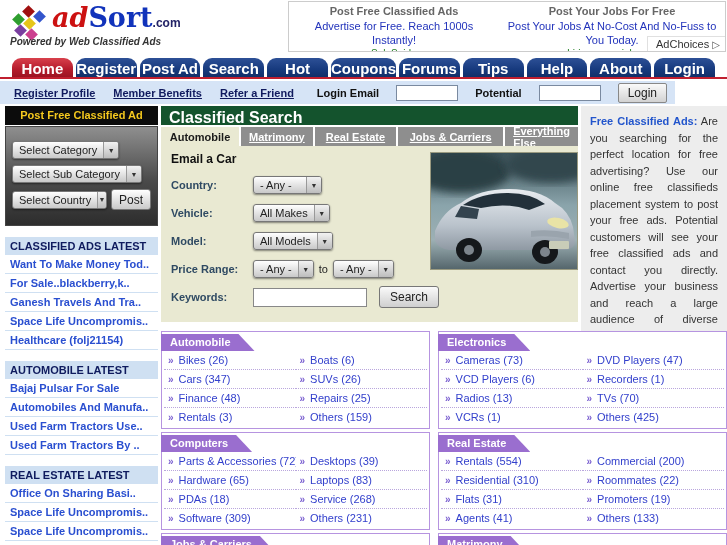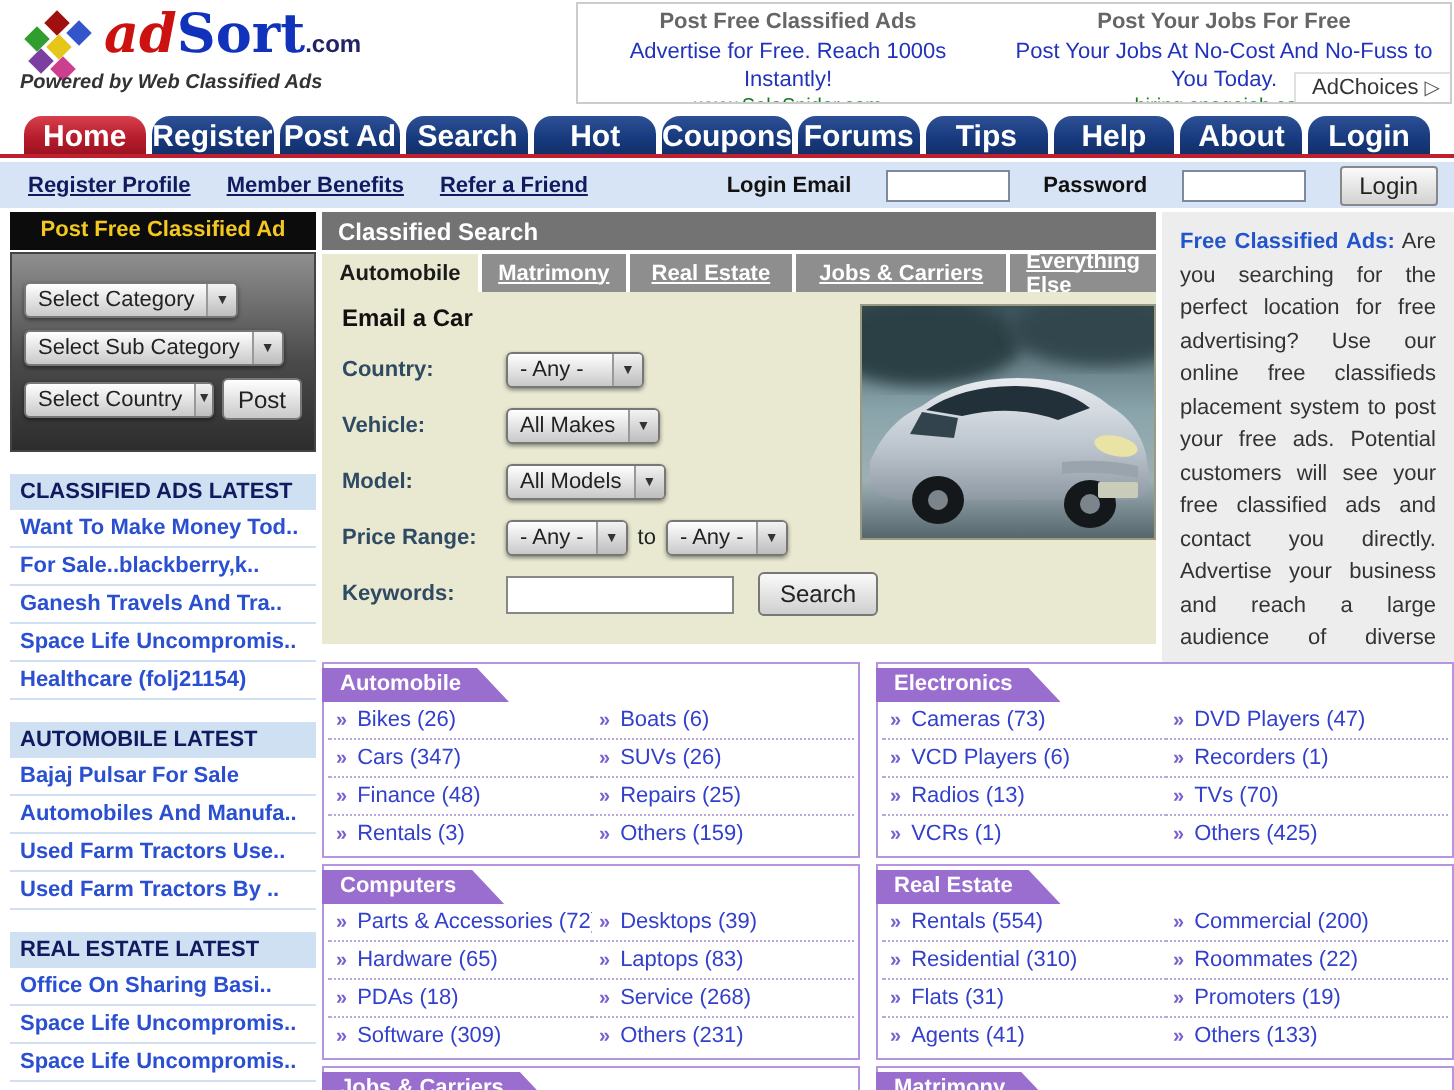--- a/index.html
+++ b/index.html
@@ -31,21 +31,21 @@
   .ad-url   { font-size:10px; color:#1a7a1a; line-height:13px; }
   .adchoices { position:absolute; right:0; bottom:0; background:#fff; border-left:1px solid #e0e0e0; border-top:1px solid #e0e0e0; padding:1px 5px 1px 8px; font-size:11px; color:#333; }
   .adchoices .tri { font-size:10px; color:#555; }
 
   
   .nav { position:absolute; left:0; top:56px; width:727px; height:23px; border-bottom:2px solid #c01f2f; display:flex; gap:3px; padding:0 12px; }
   .tab { flex:1; margin-top:2px; background:linear-gradient(#2d5096,#173a7e 60%,#122f68); border-radius:9px 9px 0 0; color:#fff; font-weight:bold; font-size:15px; text-align:center; line-height:21px; cursor:pointer; }
   .tab.active { background:linear-gradient(#d8404c,#b51b2b 60%,#9c1422); }
 
   
-  .loginband { position:absolute; left:0; top:81px; width:727px; height:23px; background:#d6e4f6; display:flex; align-items:center; font-size:11px; }
+  .loginband { position:absolute; left:0; top:81px; width:675px; height:23px; background:#d6e4f6; display:flex; align-items:center; font-size:11px; }
   .subnav { display:flex; gap:18px; margin-left:14px; }
   .subnav a { color:#101a5e; font-weight:bold; text-decoration:underline; cursor:pointer; }
   .loginctl { margin-left:auto; display:flex; align-items:center; gap:17px; padding-right:8px; }
   .loginctl label { font-weight:bold; color:#111; }
   .loginctl input { width:62px; height:16px; border:1px solid #7a8aa0; background:#fff; font-size:11px; }
   .loginbtn { height:20px; padding:0 9px; background:linear-gradient(#fafafa,#d2d2d2); border:1px solid #888; border-radius:2px; font-size:12px; color:#222; cursor:pointer; }
 
   
   .sidebar { position:absolute; left:5px; top:106px; width:153px; }
   .postbar { height:19px; background:#0c0c0c; color:#f4c81e; font-weight:bold; font-size:11px; text-align:center; line-height:19px; }
@@ -54,21 +54,21 @@
   .sel { display:inline-flex; height:18px; border:1px solid #777; border-radius:3px; overflow:hidden; background:linear-gradient(#ffffff,#c9c9c9); box-shadow:0 1px 2px rgba(0,0,0,.45); cursor:pointer; }
   .sel-t { padding:0 6px; font-size:11px; line-height:17px; color:#222; white-space:nowrap; }
   .sel-a { width:15px; border-left:1px solid #999; background:linear-gradient(#f2f2f2,#bdbdbd); display:flex; align-items:center; justify-content:center; font-size:7px; color:#333; }
   .postbtn { height:21px; padding:0 7px; background:linear-gradient(#ffffff,#c9c9c9); border:1px solid #777; border-radius:3px; font-size:12px; color:#222; cursor:pointer; }
   .side-section { margin-top:11px; }
   .sechead { background:#cfe0f2; color:#0f1b5e; font-weight:bold; font-size:11px; padding:3px 5px; }
   .sitem { font-size:11px; font-weight:bold; color:#2a4fd0; padding:3px 5px; border-bottom:1px solid #cfe0f2; cursor:pointer; white-space:nowrap; overflow:hidden; }
 
   
   .csearch { position:absolute; left:161px; top:106px; width:417px; }
-  .csbar { background:#737373; color:#fff; font-weight:bold; font-size:12px; padding:3px 8px; height:19px; }
+  .csbar { background:#14532d; color:#fff; font-weight:bold; font-size:16px; padding:3px 8px; height:19px; }
   .cstabs { display:flex; gap:2px; margin-top:2px; height:19px; }
   .cstab { background:#8e8e8e; color:#fff; font-weight:bold; font-size:11px; text-decoration:underline; display:flex; align-items:center; justify-content:center; padding:0 8px; cursor:pointer; }
   .cstab.t0 { width:90px; } .cstab.t1 { width:82px; } .cstab.t2 { width:94px; } .cstab.t3 { width:122px; } .cstab.t4 { flex:1; }
   .cstab.active { background:#e9e9d2; color:#1a1a1a; text-decoration:none; }
   .cspanel { background:#e9e9d2; height:176px; position:relative; padding:6px 10px; }
   .panel-title { font-weight:bold; font-size:12px; color:#111; }
   .frow { display:flex; align-items:center; margin-top:10px; height:18px; }
   .flabel { width:82px; font-weight:bold; font-size:11px; color:#2f4a63; flex:none; }
   .to-word { font-size:11px; color:#222; margin:0 5px; }
   .kwinput { width:114px; height:19px; border:1px solid #888; background:#fff; font-size:11px; }
@@ -137,21 +137,21 @@
 
 <div class="loginband">
   <div class="subnav">
     <a>Register Profile</a>
     <a>Member Benefits</a>
     <a>Refer a Friend</a>
   </div>
   <div class="loginctl">
     <label>Login Email</label>
     <input type="text" style="">
-    <label>Password</label>
+    <label>Potential</label>
     <input type="password" style="">
     <button class="loginbtn">Login</button>
   </div>
 </div>
 
 <div class="sidebar">
   <div class="postbar">Post Free Classified Ad</div>
   <div class="postpanel">
     <div class="srow">
       <div class="sel">

